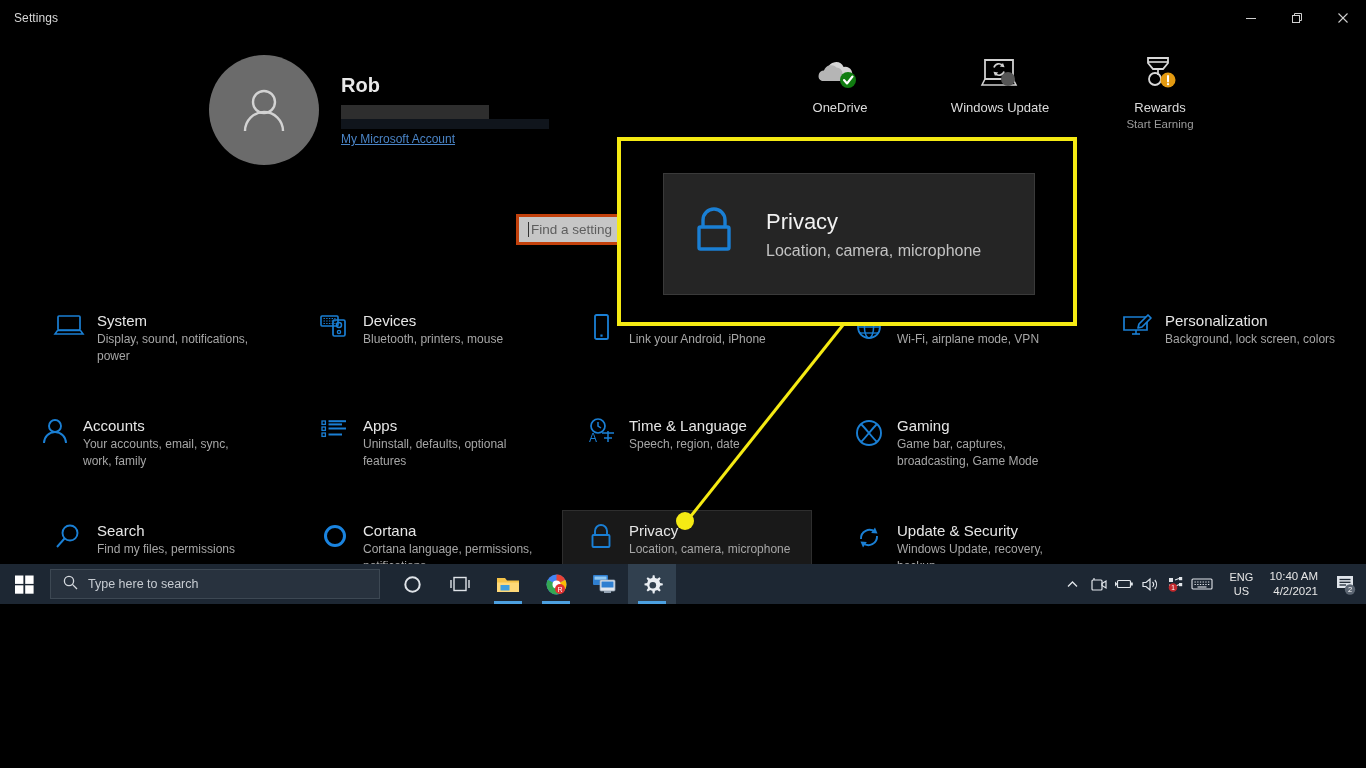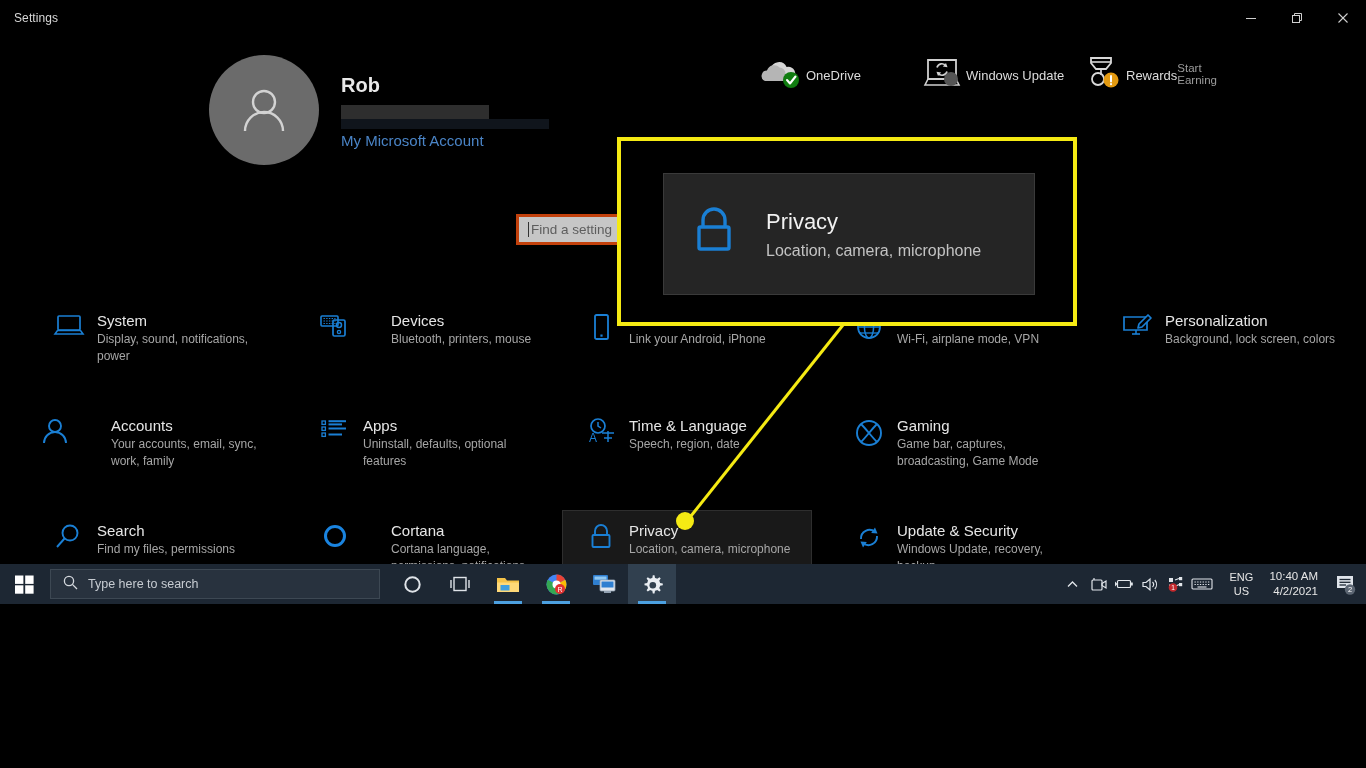--- a/index.html
+++ b/index.html
@@ -85,35 +85,37 @@
     height: 14px;
     background: #2e2e2e;
   }
   .account-email-redacted2 {
     width: 208px;
     height: 10px;
     background: #10151c;
   }
   .account-link {
     margin-top: 3px;
-    font-size: 15px;
+    font-size: 12px;
     color: #4a84c6;
+    text-decoration: underline;
   }
 
   
   .status-icons {
     position: absolute;
     top: 50px;
     left: 760px;
     width: 480px;
     display: flex;
   }
   .status-item {
     width: 160px;
     display: flex;
+    flex-direction: column;
     align-items: center;
   }
   .status-glyph {
     height: 44px;
     display: flex;
     align-items: center;
     justify-content: center;
     position: relative;
   }
   .status-label {
@@ -170,21 +172,21 @@
   .tile {
     width: 250px;
     height: 78px;
     display: flex;
     align-items: flex-start;
     padding: 10px 8px 0 16px;
     border: 1px solid transparent;
     position: relative;
   }
   .tile.c1 { margin-left: 30px; }
-  .tile.c2 { margin-left: 16px; gap: 28px; }
+  .tile.c2 { margin-left: 16px; }
   .tile.c3 { margin-left: 16px; }
   .tile.c4 { margin-left: 18px; }
   .tile.c5 { margin-left: 18px; }
 
   .tile.hovered {
     background: #191919;
     border: 1px solid #2e2e2e;
   }
   .tile-icon {
     width: 44px;

